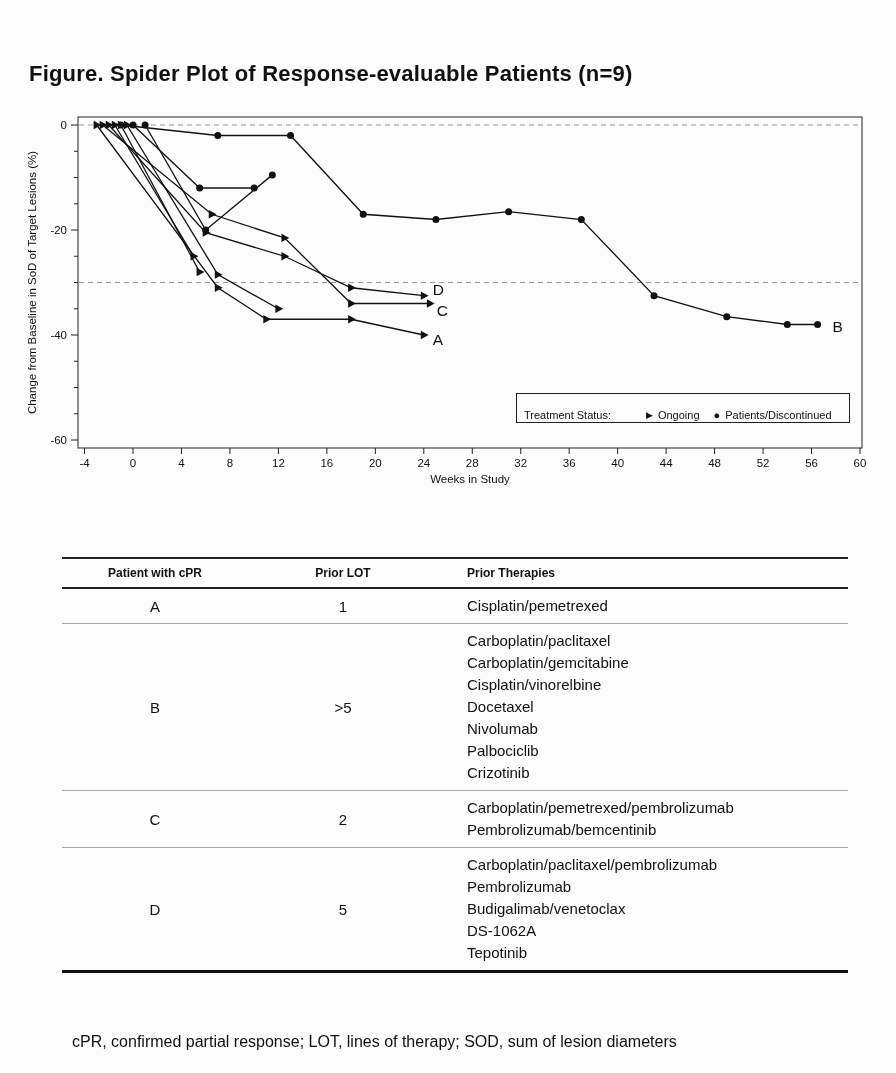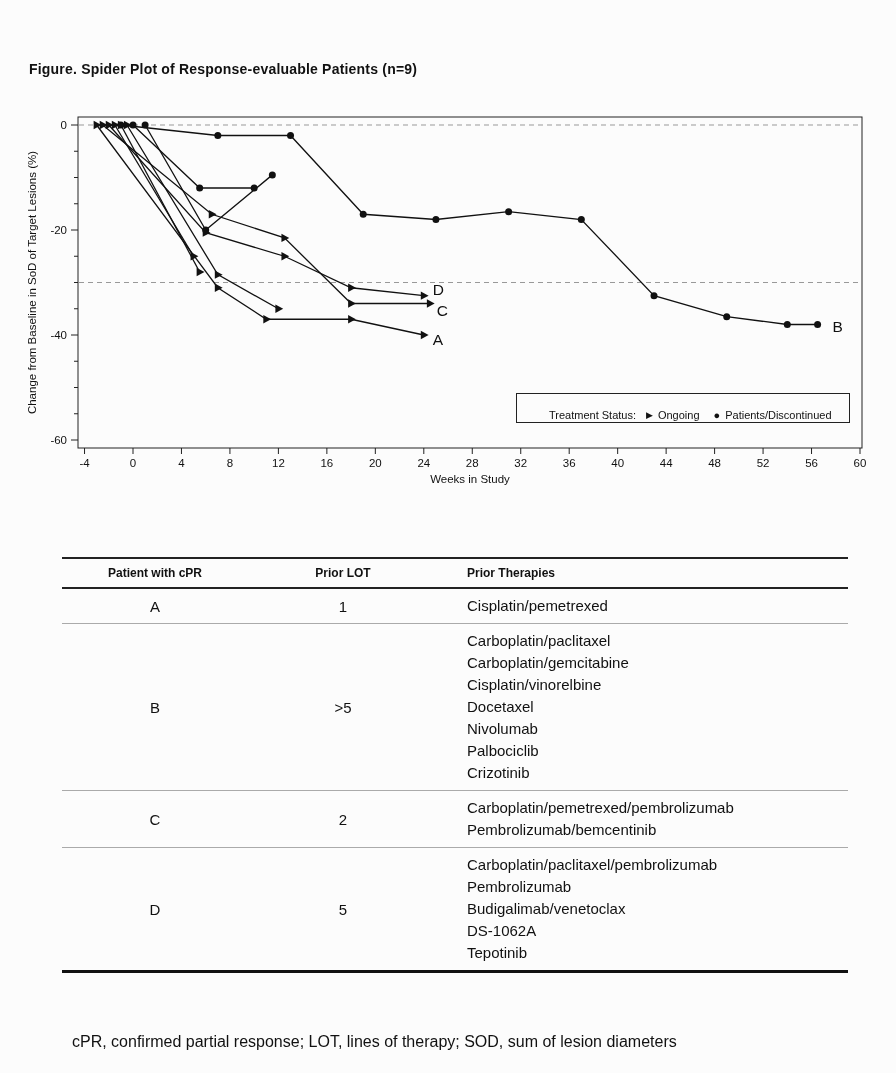--- a/index.html
+++ b/index.html
@@ -3,30 +3,30 @@
 <meta charset="utf-8">
 <style>
   html,body{margin:0;padding:0;}
   body{
     width:896px;height:1073px;position:relative;overflow:hidden;
     background:#fcfcfc;color:#111;
     font-family:"Liberation Sans","DejaVu Sans",sans-serif;
   }
   .page-title{
     position:absolute;left:29px;top:61px;
-    font-size:14px;font-weight:bold;letter-spacing:.2px;
+    font-size:22px;font-weight:bold;letter-spacing:.2px;
   }
   #chart-wrap{position:absolute;left:0;top:90px;width:896px;height:410px;}
   #spider-svg{position:absolute;left:0;top:0;}
   .legend-box{
     position:absolute;left:516px;top:303px;width:334px;height:30px;
     border:1px solid #222;background:transparent;
     font-size:11px;line-height:14px;color:#111;
     display:flex;flex-direction:column;justify-content:center;
-    padding:14px 0 1px 7px;box-sizing:border-box;text-align:right;
+    padding:14px 0 1px 7px;box-sizing:border-box;
   }
   .lg-row{display:flex;align-items:center;white-space:nowrap;}
   .lg-cap{width:112px;display:inline-block;}
   .lg-tri{font-size:9px;margin:0 5px 0 10px;}
   .lg-dot{font-size:11px;margin:0 5px 0 14px;}
   .lg-line{display:inline-block;width:48px;height:0;margin:0 8px 0 12px;border-top:1.4px solid #111;}
   .lg-line.dotted{border-top-style:dotted;margin-left:16px;}
   table.cpr{
     position:absolute;left:62px;top:557px;width:786px;
     border-collapse:collapse;table-layout:fixed;

